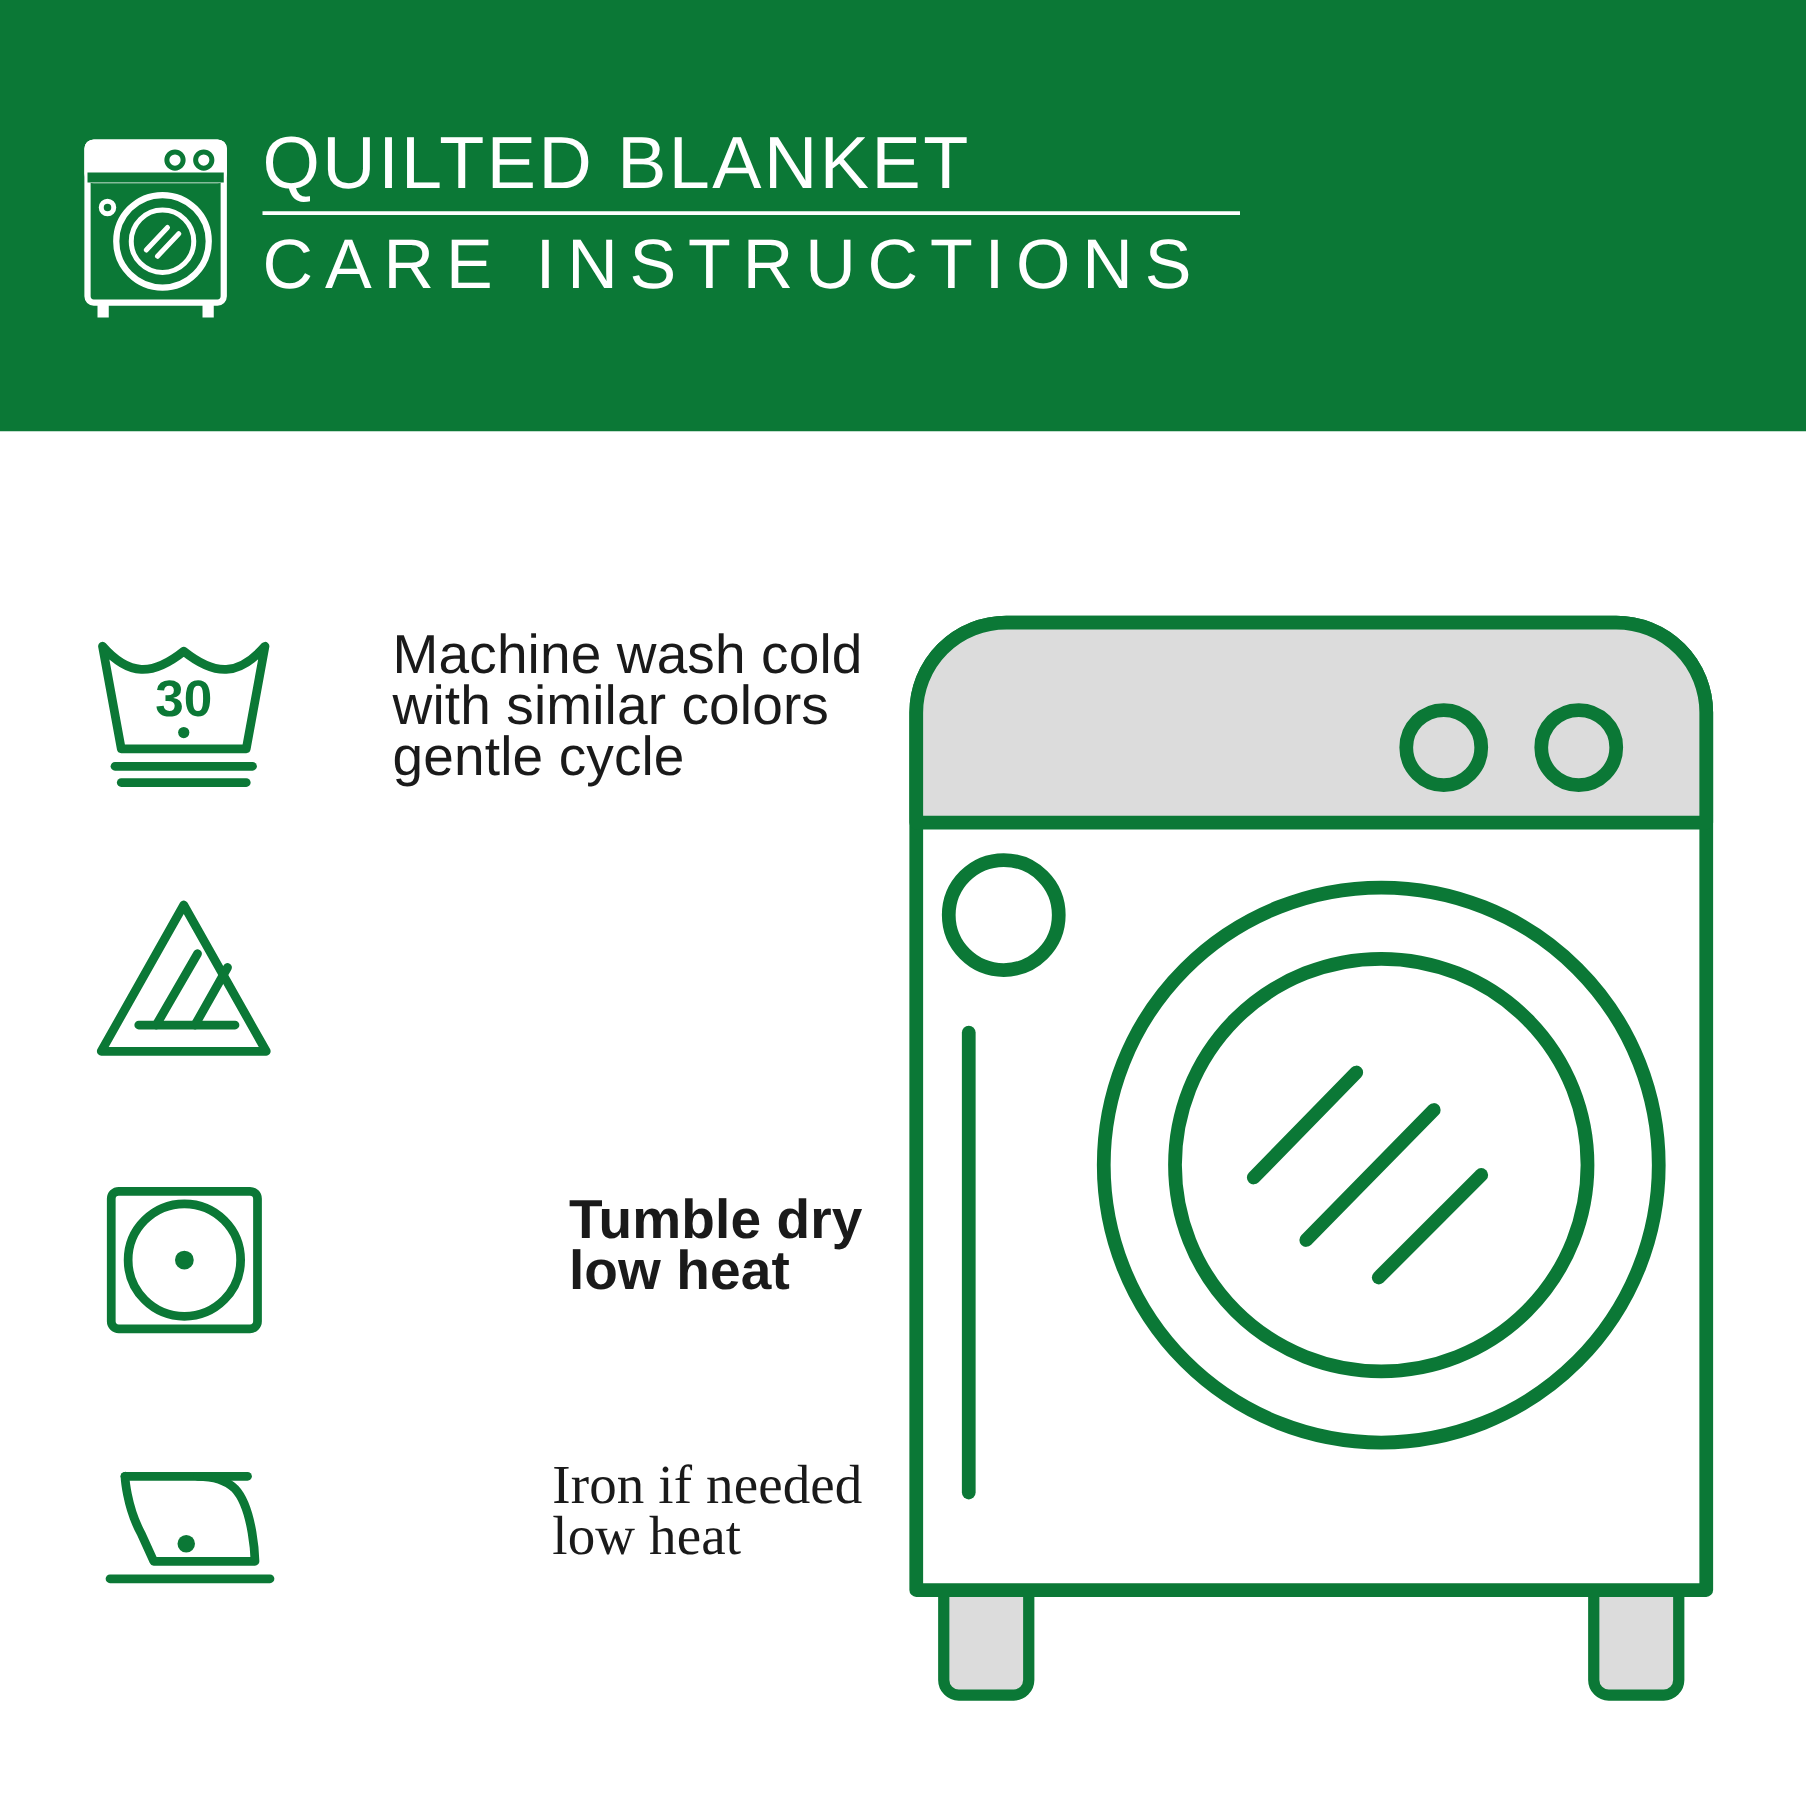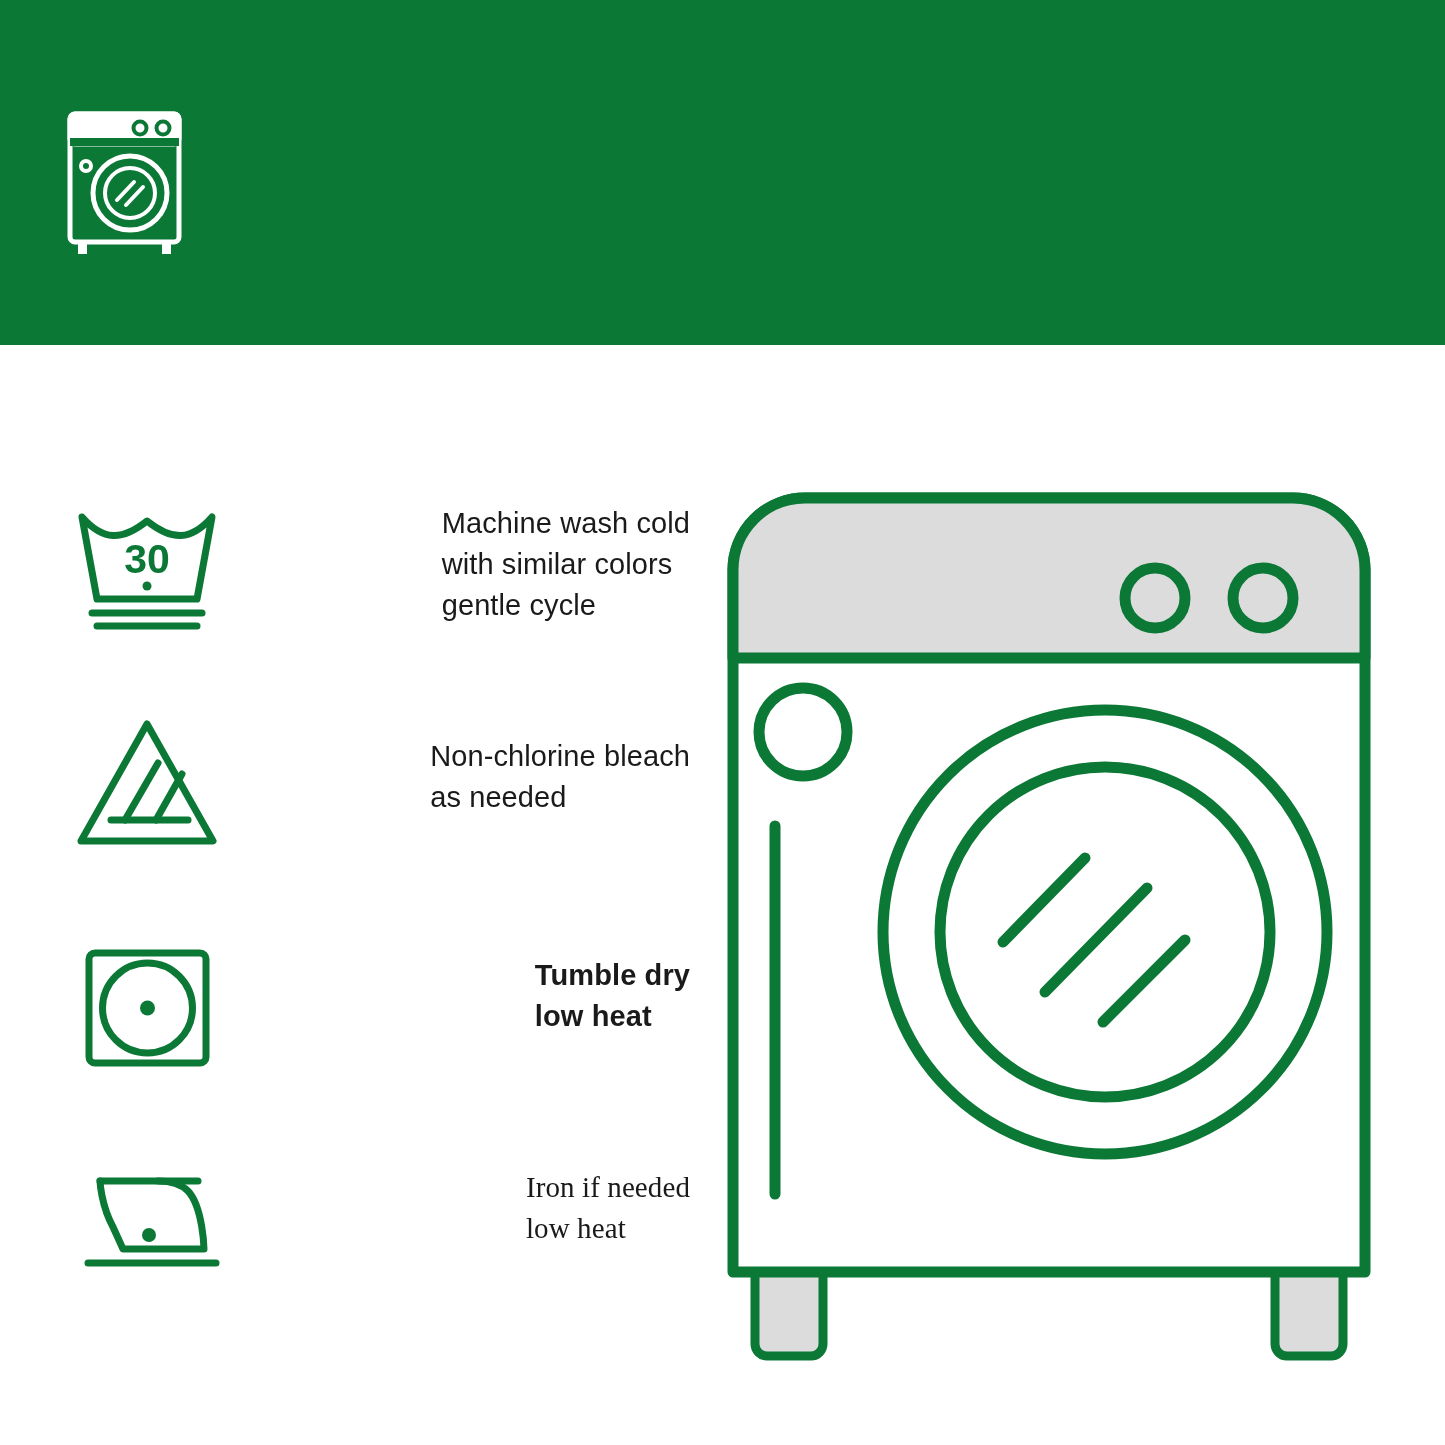--- a/index.html
+++ b/index.html
@@ -91,21 +91,21 @@
   .care-row.r3 { top: 800px; }
 
   .care-icon {
     width: 155px;
     flex: 0 0 155px;
     display: block;
   }
   .care-text {
     margin-left: 68px;
     color: #1a1a1a;
-    font-size: 29px;
+    font-size: 44px;
     line-height: 41px;
     letter-spacing: 0.1px;
     white-space: pre-line;
     padding-top: 8px;
   }
   .care-row.r1 .care-text { padding-top: 28px; }
   .care-row.r2 .care-text { padding-top: 22px; font-weight: bold; }
   .care-row.r3 .care-text { padding-top: 22px; font-family: Liberation Serif, serif; }
 
   
@@ -144,20 +144,25 @@
           <circle cx="68" cy="85" r="25" fill="none" stroke="#ffffff" stroke-width="4"></circle>
 
           <line x1="55" y1="92" x2="72" y2="74" stroke="#ffffff" stroke-width="4" stroke-linecap="round"></line>
           <line x1="64" y1="97" x2="81" y2="79" stroke="#ffffff" stroke-width="4" stroke-linecap="round"></line>
 
           <rect x="16" y="134" width="9" height="12" fill="#ffffff"></rect>
           <rect x="100" y="134" width="9" height="12" fill="#ffffff"></rect>
         </svg>
       </div>
 
+      <div class="header-titles">
+        <div class="title-main">QUILTED BLANKET</div>
+        <div class="title-rule"></div>
+        <div class="title-sub">CARE INSTRUCTIONS</div>
+      </div>
 
     </div>
   </div>
 
   <div class="care-list">
 
     <div class="care-row r0">
       <div class="care-icon">
         <svg viewBox="0 0 155 150" xmlns="http://www.w3.org/2000/svg">
           <g fill="none" stroke="#0b7836" stroke-width="7" stroke-linecap="round" stroke-linejoin="round">
@@ -186,22 +191,20 @@
           <g fill="none" stroke="#0b7836" stroke-width="7" stroke-linecap="round" stroke-linejoin="round">
 
             <path d="M77 16 L143 133 L11 133 Z"></path>
 
             <line x1="55" y1="112" x2="88" y2="55"></line>
             <line x1="86" y1="112" x2="112" y2="66"></line>
             <line x1="41" y1="112" x2="118" y2="112"></line>
           </g>
         </svg>
       </div>
-      <div class="care-text">Non-chlorine bleach
-as needed</div>
     </div>
 
     <div class="care-row r2">
       <div class="care-icon">
         <svg viewBox="0 0 155 150" xmlns="http://www.w3.org/2000/svg">
           <g fill="none" stroke="#0b7836" stroke-width="7" stroke-linecap="round" stroke-linejoin="round">
             <rect x="19" y="20" width="117" height="110" rx="6" ry="6"></rect>
             <circle cx="77.5" cy="75" r="45"></circle>
           </g>
           <circle cx="77.5" cy="75" r="7.5" fill="#0b7836"></circle>

